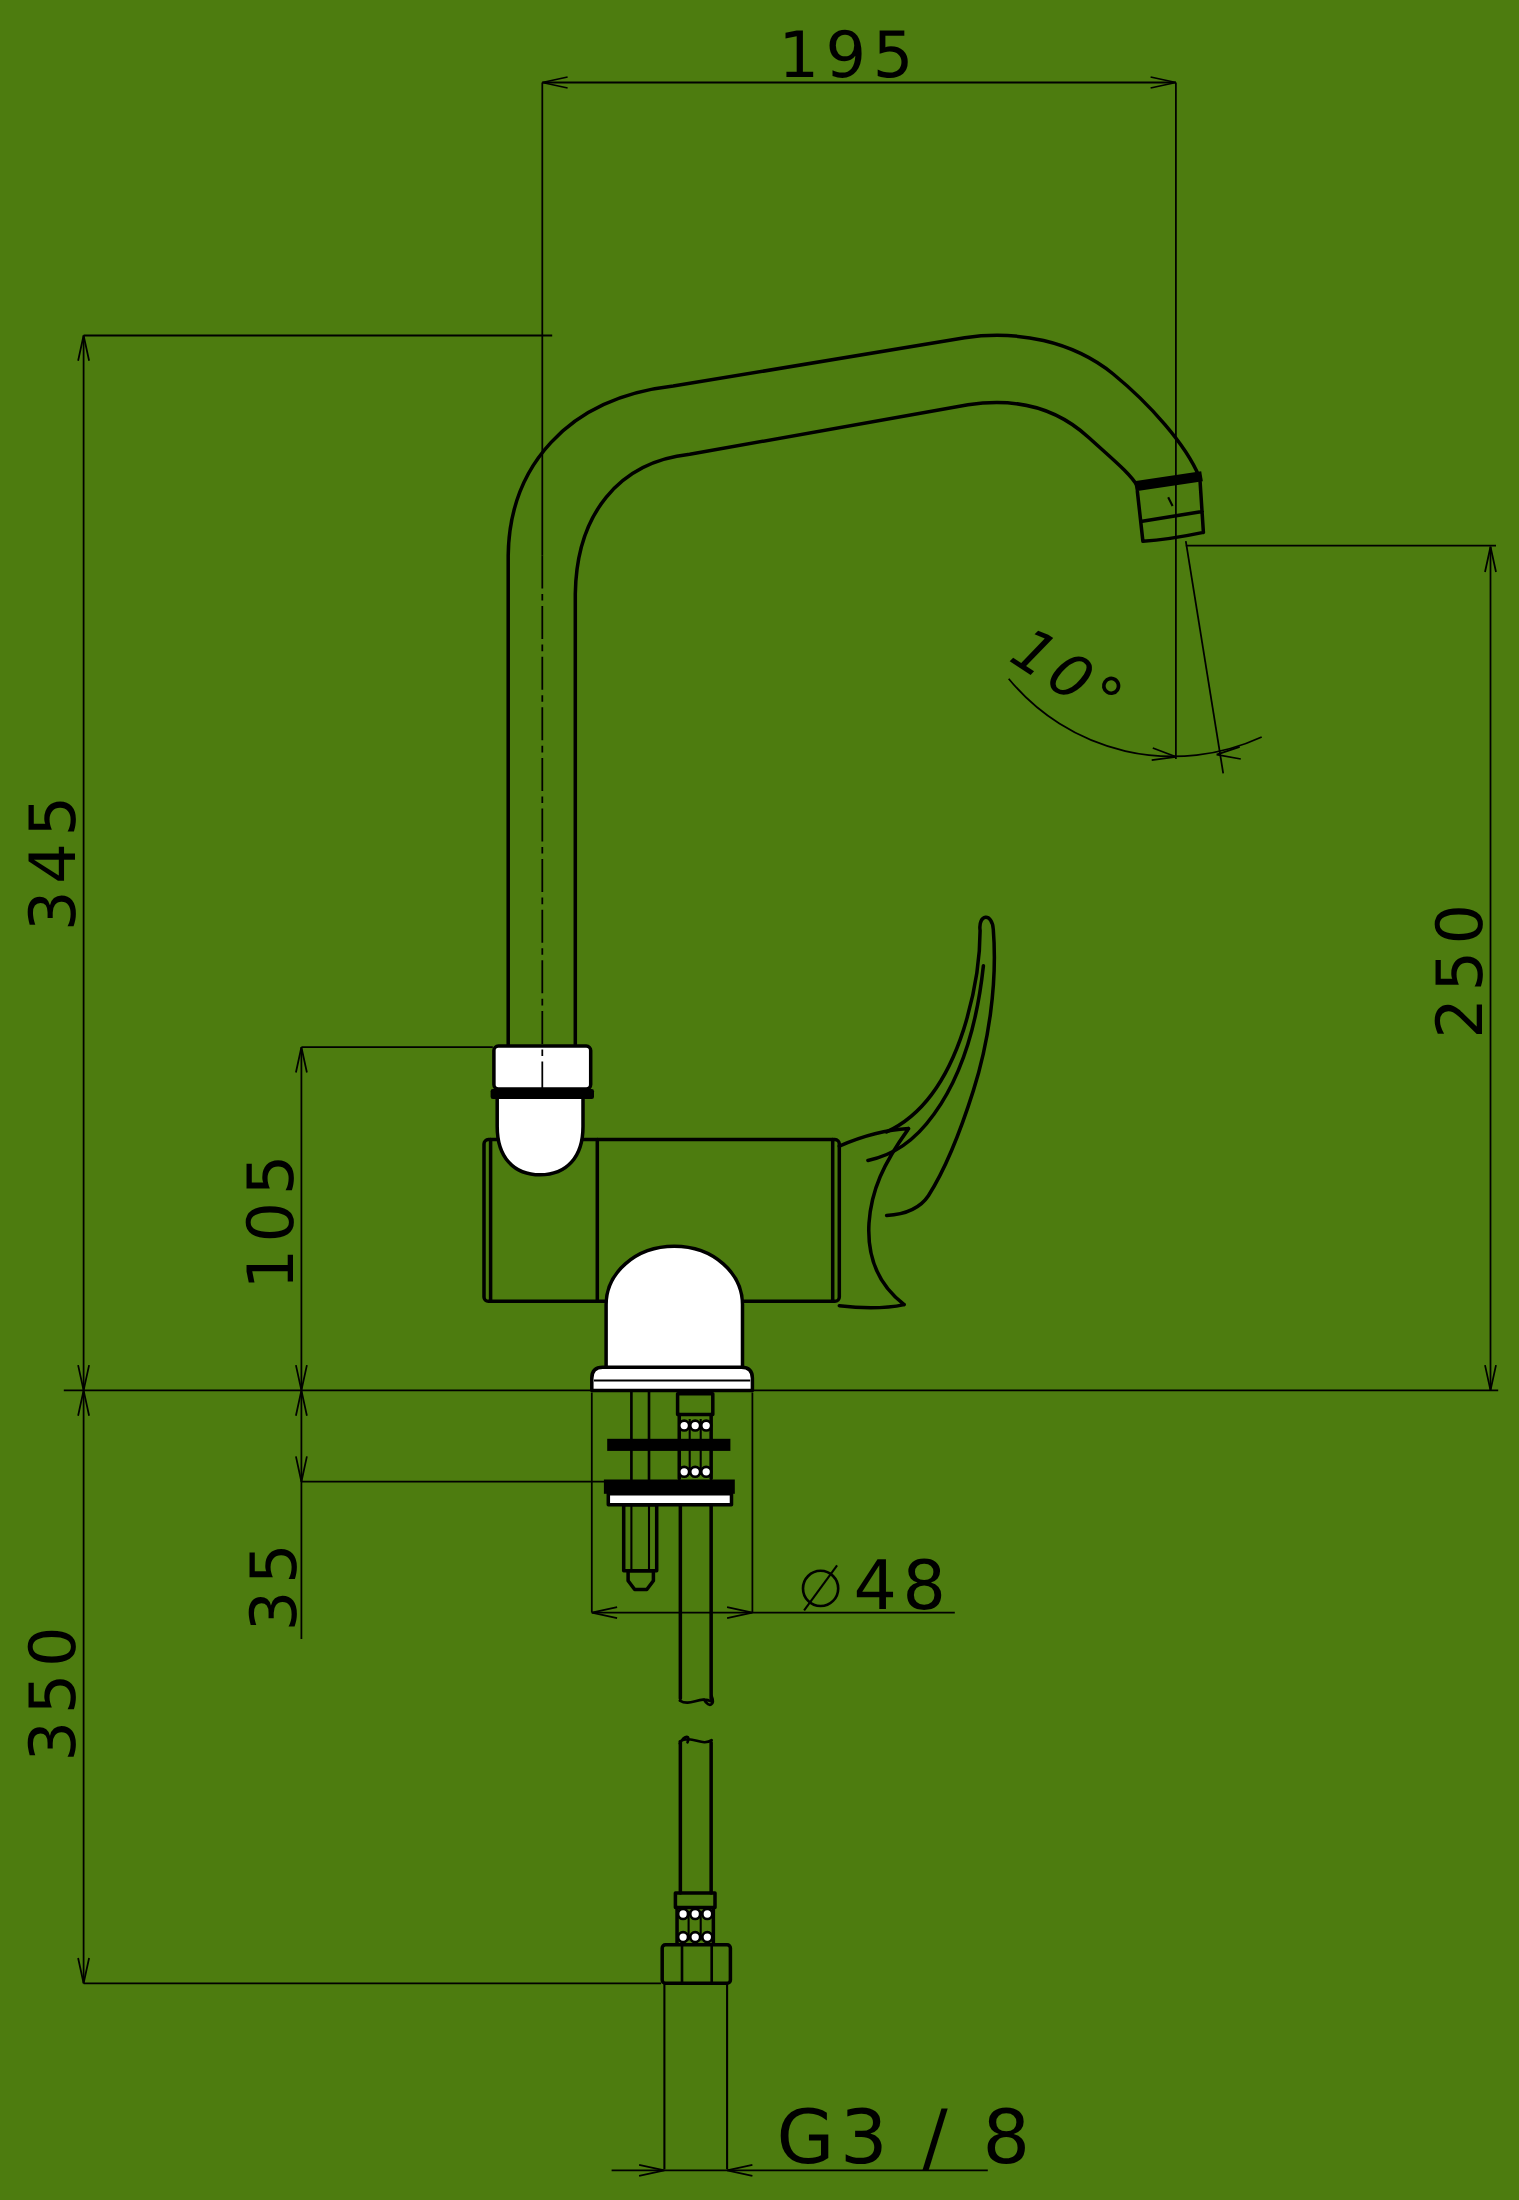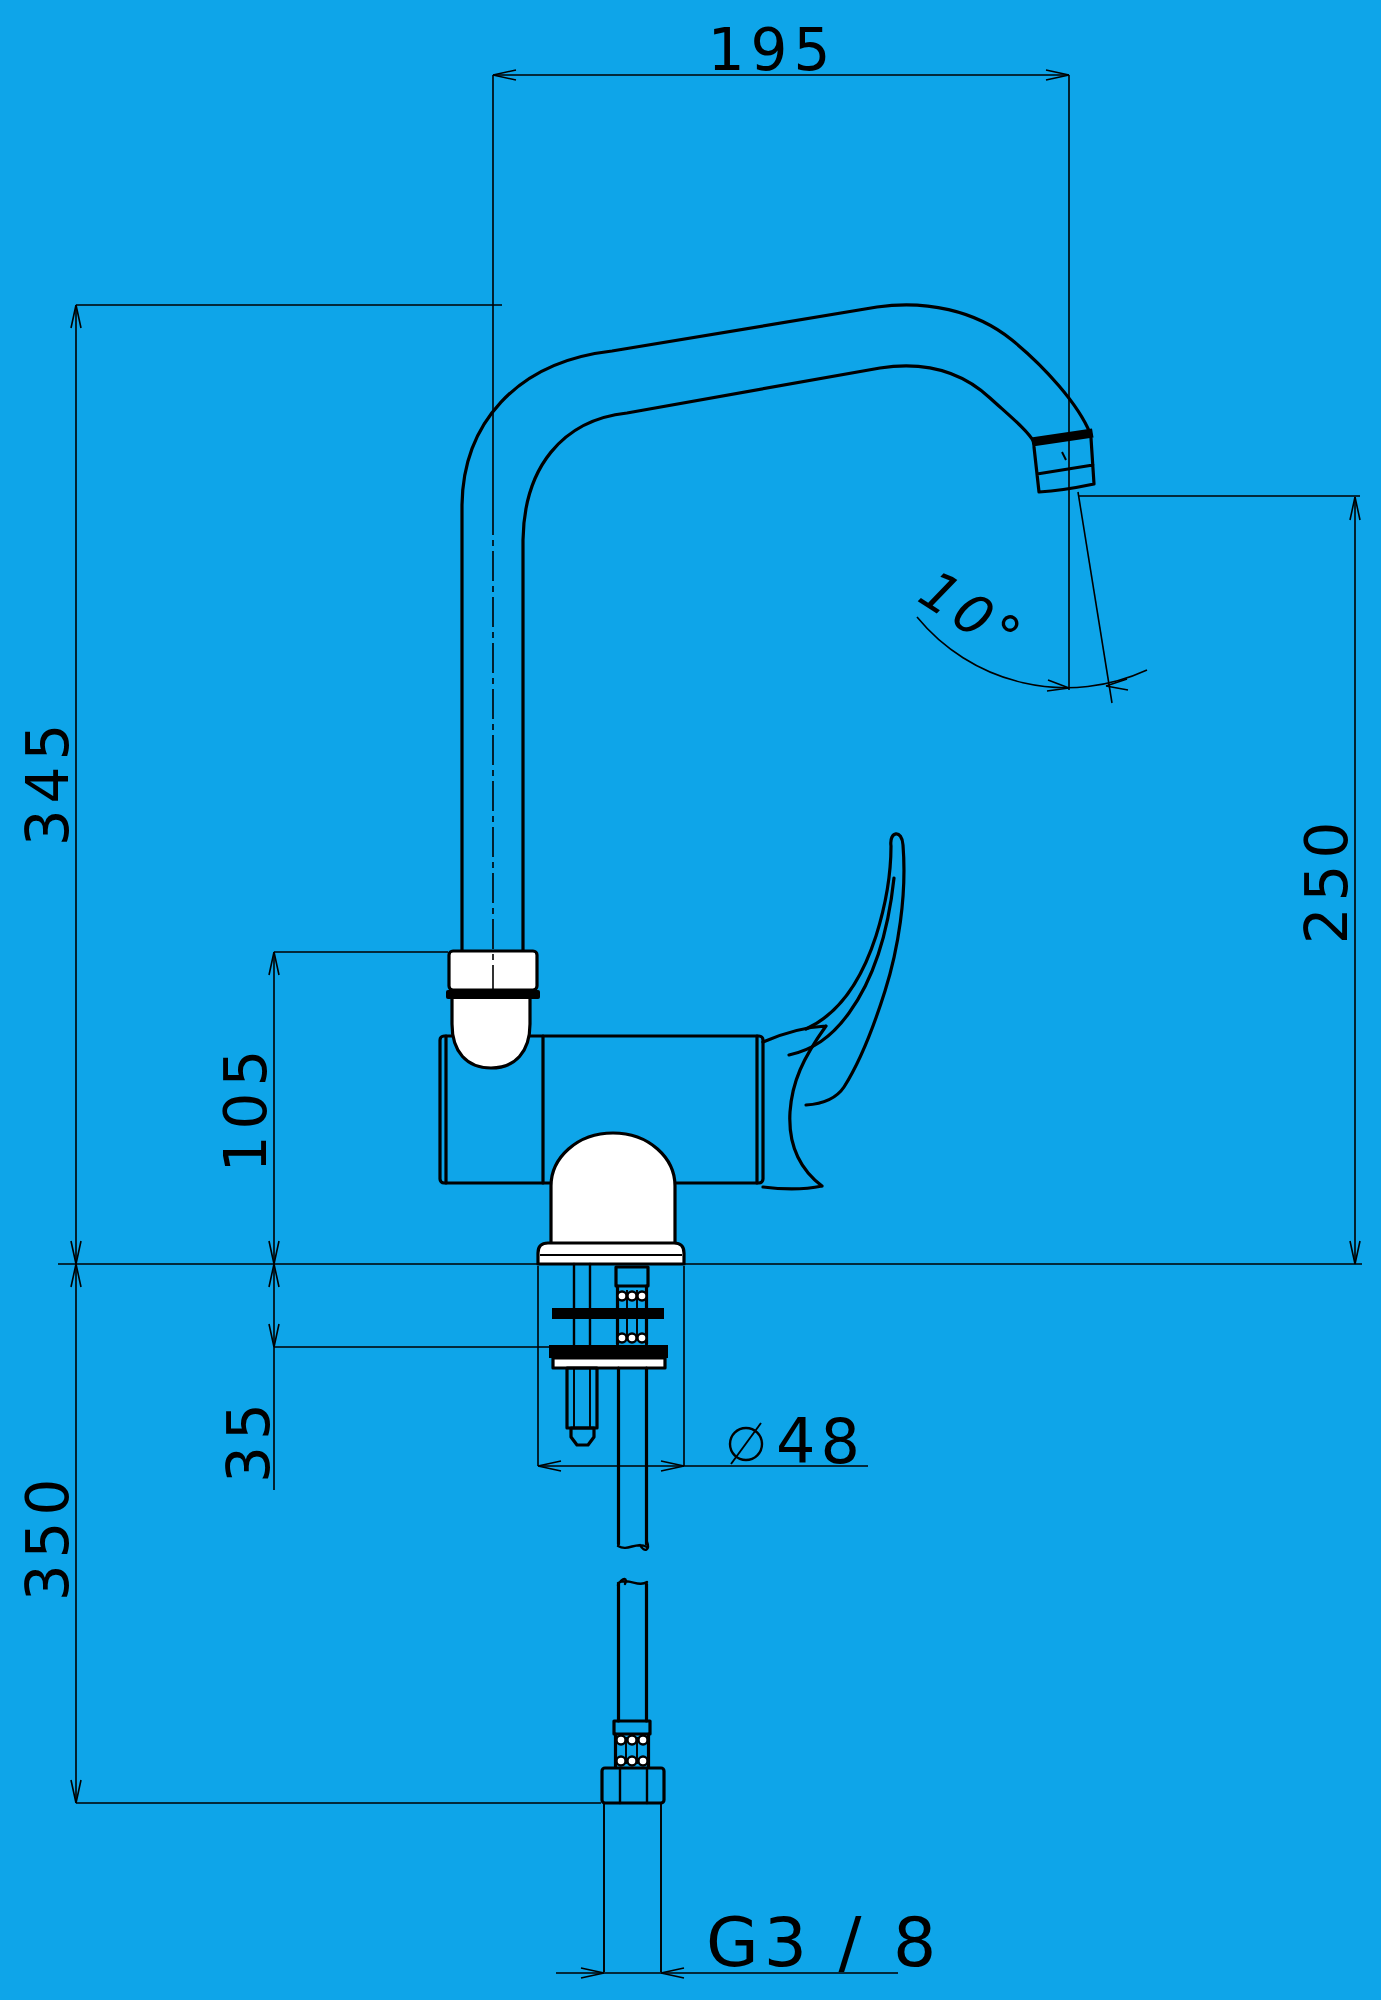--- a/index.html
+++ b/index.html
@@ -1,16 +1,16 @@
 <!DOCTYPE html>
 <html><head>
 <meta charset="utf-8">
 <style>
   html,body{margin:0;padding:0;background:#ffffff;}
-  .page{position:relative;width:1381px;height:2000px;background:#0ea5e9;overflow:hidden;}
+  .page{position:relative;width:1381px;height:2000px;background:#4d7c0f;overflow:hidden;}
   svg{display:block;}
   svg text{font-family:"DejaVu Sans","Liberation Sans",sans-serif;fill:#000000;}
   .dim-text{font-size:58px;letter-spacing:6px;}
   .dim-text-lg{font-size:62px;letter-spacing:5px;}
   .thread-text{font-size:68px;letter-spacing:5px;}
   .angle-text{font-size:54px;letter-spacing:5px;font-style:italic;}
   .obj{stroke:#000000;stroke-width:3.2;fill:none;stroke-linecap:round;stroke-linejoin:round;}
   .obj-med{stroke:#000000;stroke-width:2.4;fill:none;stroke-linecap:round;}
   .obj-thin{stroke:#000000;stroke-width:1.9;fill:none;}
   .dimln{stroke:#000000;stroke-width:1.6;fill:none;}

